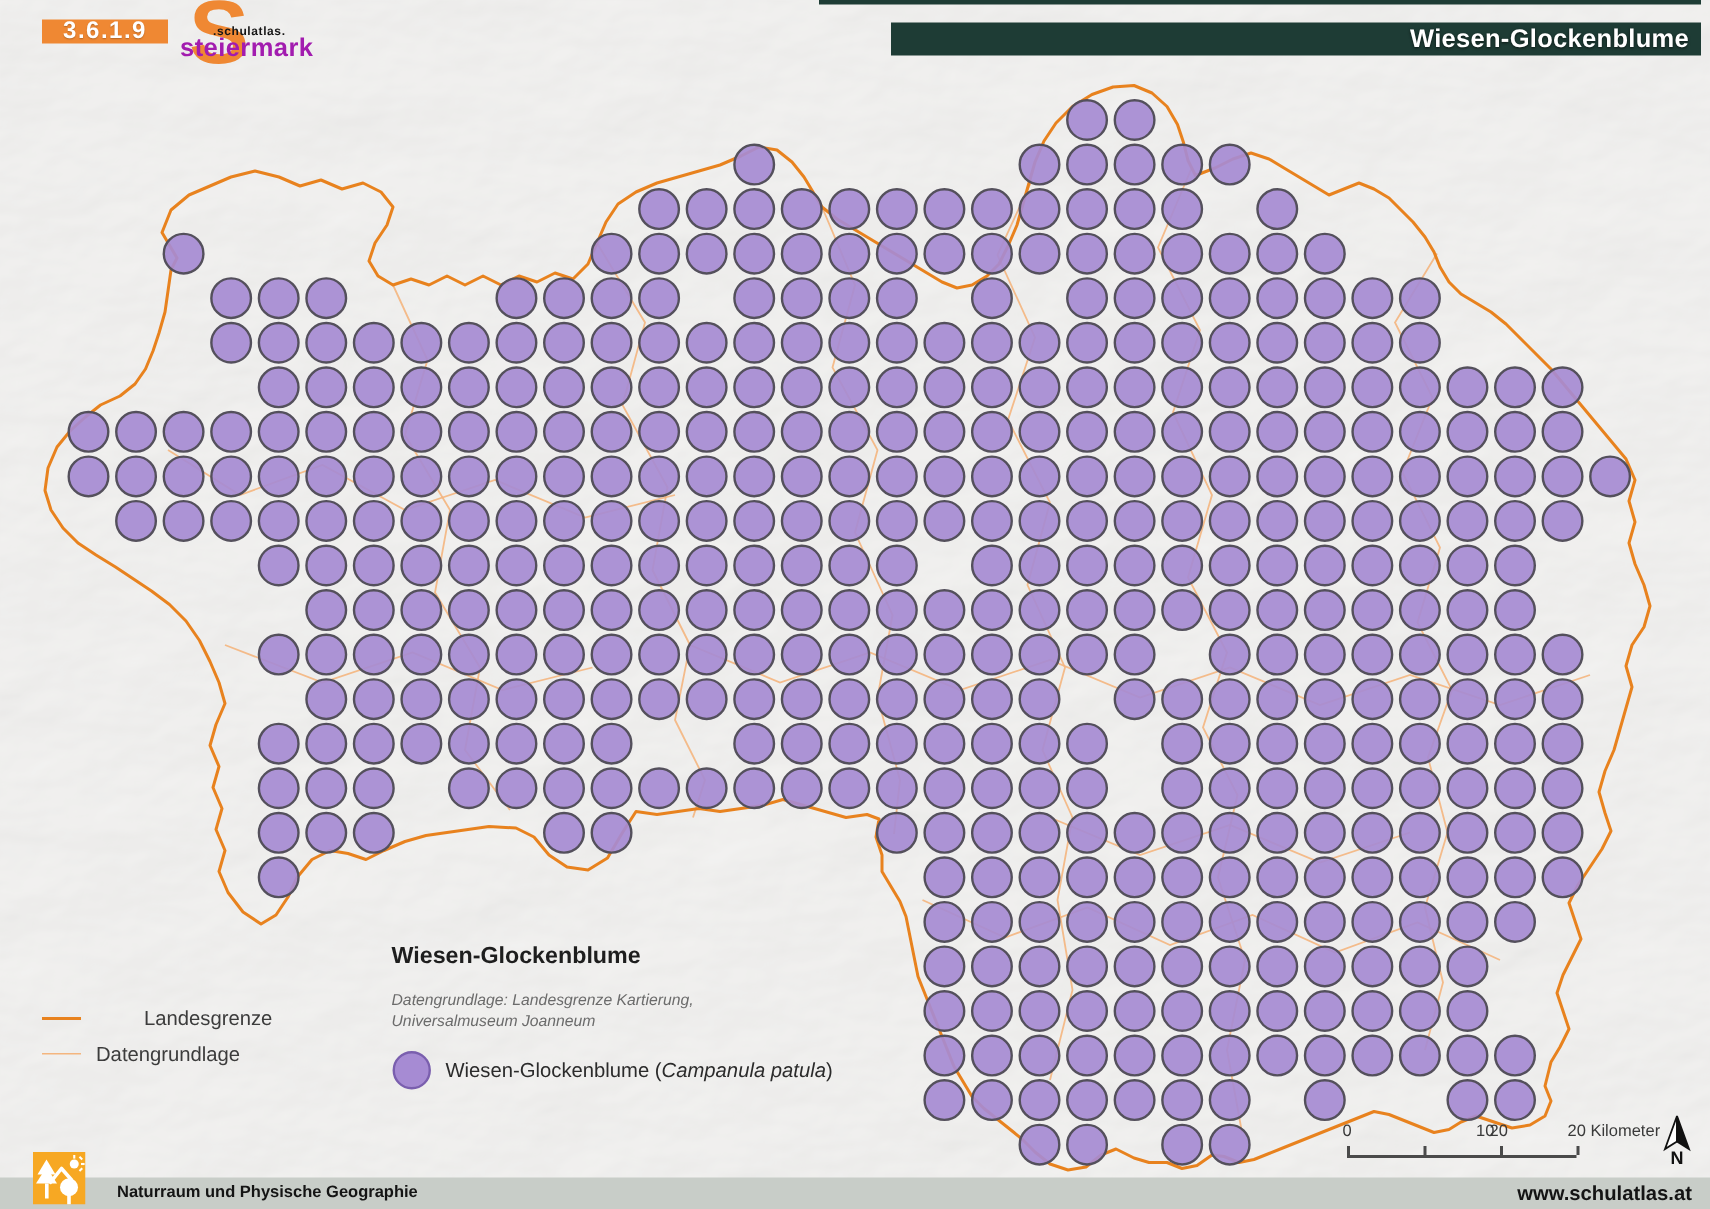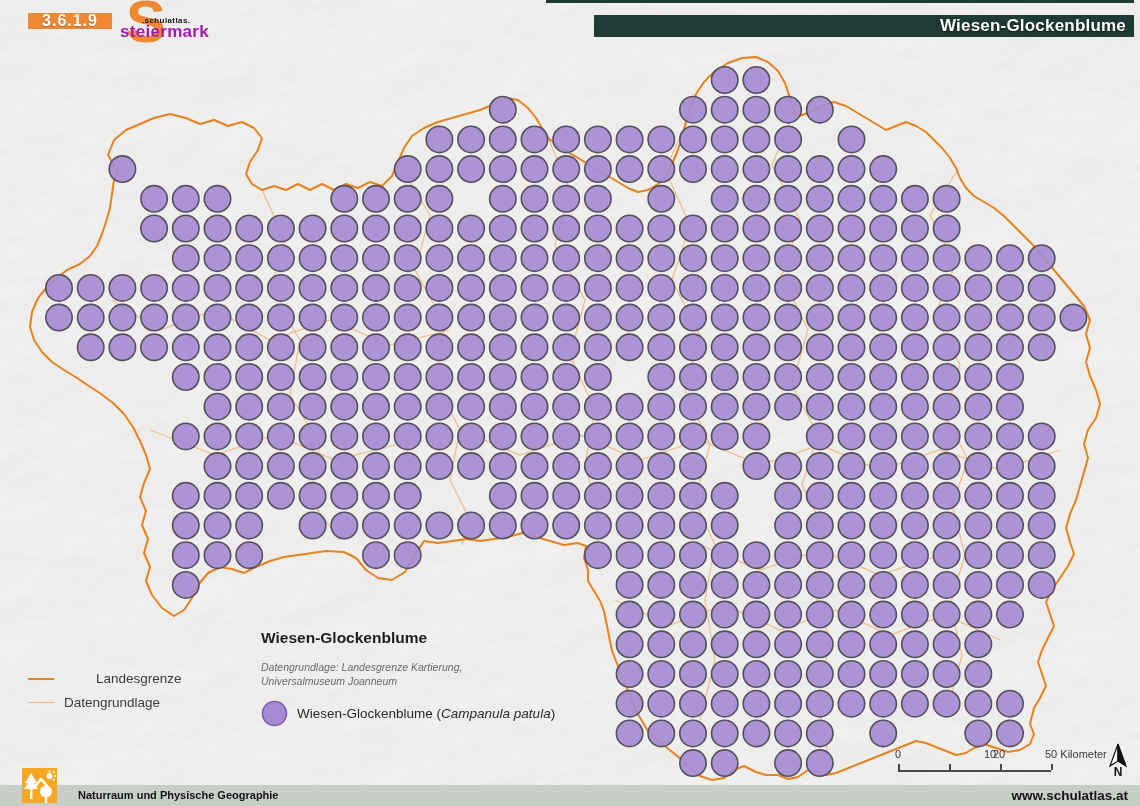--- a/index.html
+++ b/index.html
@@ -589,21 +589,21 @@
   <div class="scalebar">
     <div class="sb-line"></div>
     <div id="sb-marks">
         <div class="sb-tick" style="left: 28px;"></div>
         <span class="sb-lab" style="left: 25px;">0</span>
         <div class="sb-tick" style="left: 79px;"></div>
         <span class="sb-lab" style="left: 72px; margin-left: 42px;">10</span>
         <div class="sb-tick" style="left: 130px;"></div>
         <span class="sb-lab" style="left: 123px;">20</span>
         <div class="sb-tick" style="left: 181px;"></div>
-        <span class="sb-lab" style="left: 175px;">50 Kilometer</span>
+        <span class="sb-lab" style="left: 175px;">20 Kilometer</span>
       </div>
   </div>
 
   <svg class="north" width="28" height="36" viewBox="0 0 28 36">
     <polygon points="14,2 6,24 14,19" fill="#ffffff" stroke="#111" stroke-width="1.2"></polygon>
     <polygon points="14,2 22,24 14,19" fill="#111" stroke="#111" stroke-width="1.2"></polygon>
     <text x="14" y="34" text-anchor="middle" font-size="12" font-weight="bold" fill="#111">N</text>
   </svg>
 
   <div class="footer-bar"></div>

